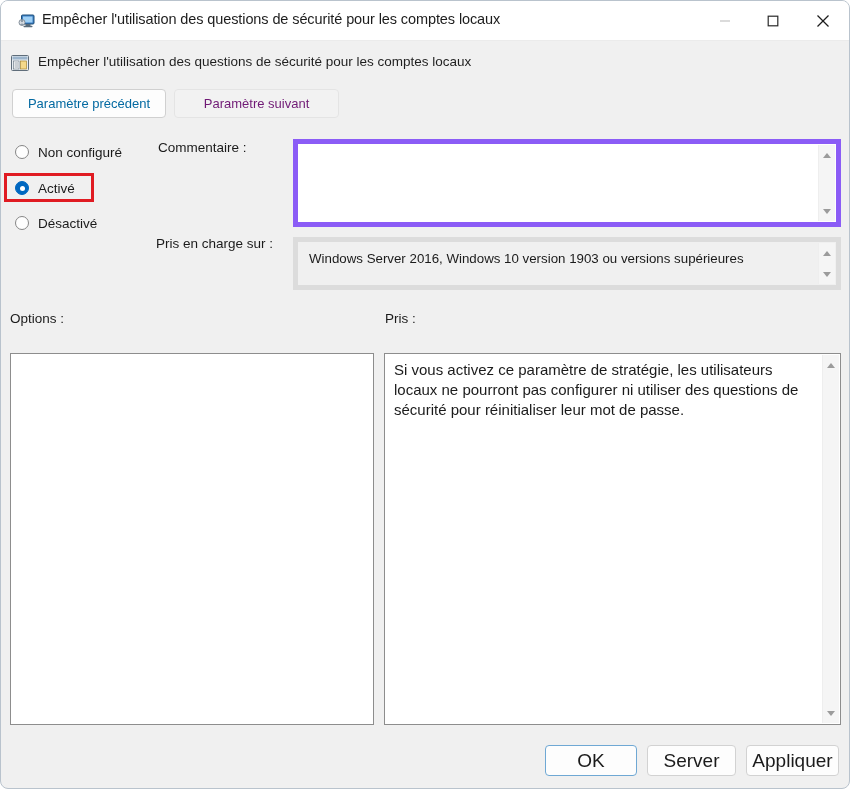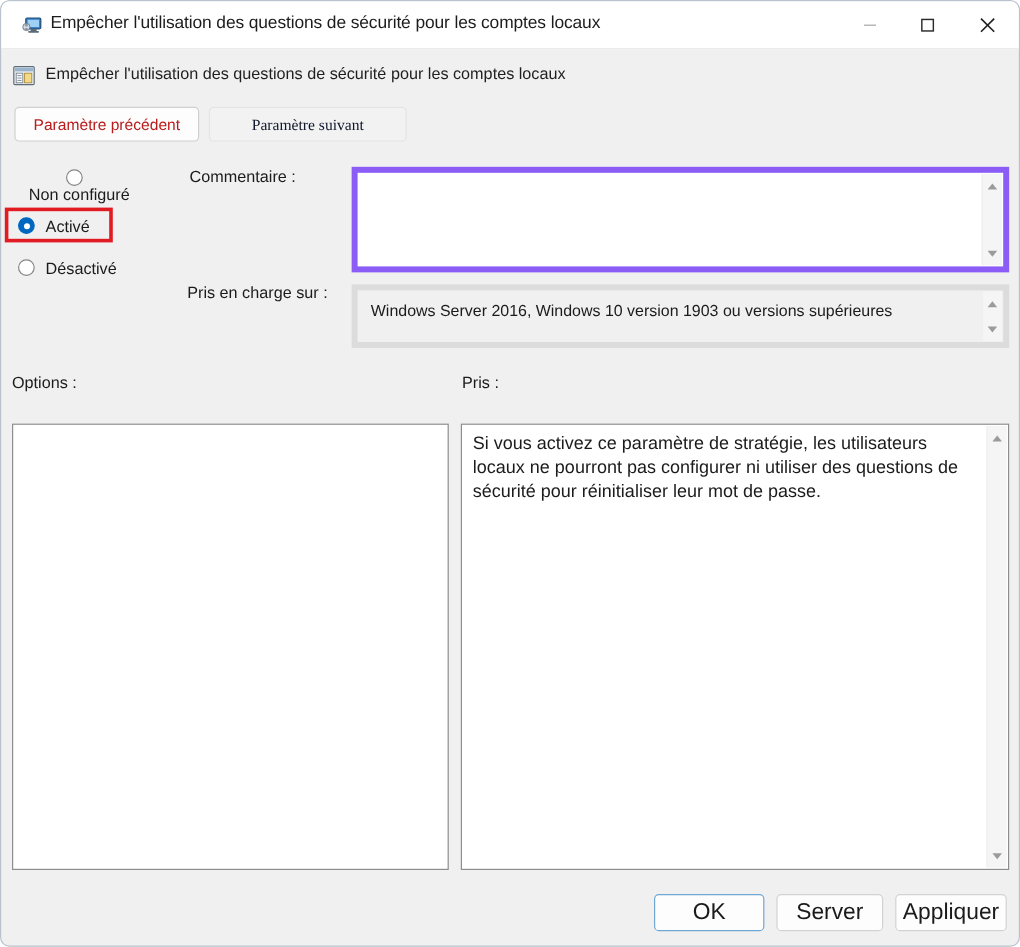--- a/index.html
+++ b/index.html
@@ -89,55 +89,54 @@
 
   
   .navbtn {
     position: absolute;
     height: 29px;
     border: 1px solid #d0d0d0;
     border-radius: 4px;
     background: #fdfdfd;
     font-family: "Liberation Sans", sans-serif;
     font-size: 13px;
-    color: #b91c1c;
+    color: #0369a1;
     padding: 0 12px;
     box-sizing: border-box;
     cursor: pointer;
     display: flex;
     align-items: center;
     justify-content: center;
     white-space: nowrap;
   }
   #prev-setting-button {
     left: 11px; top: 88px;
     width: 154px;
   }
   #next-setting-button {
     left: 173px; top: 88px;
     width: 165px;
     background: #f2f2f2;
     border-color: #e4e4e4;
-    color: #0f172a;
+    color: #701a75;
     cursor: default;
-    font-family: Liberation Serif, serif;
   }
 
   
   .radio-row {
     position: absolute;
     left: 11px;
     height: 22px;
     display: flex;
     align-items: center;
     cursor: pointer;
     padding-left: 3px;
     box-sizing: border-box;
   }
-  #radio-not-configured { top: 140px; flex-direction: column; }
+  #radio-not-configured { top: 140px; }
   #radio-enabled        { top: 176px; }
   #radio-disabled       { top: 211px; }
 
   .radio-mark {
     width: 14px; height: 14px;
     border-radius: 50%;
     border: 1px solid #868686;
     background: #fefefe;
     box-sizing: border-box;
     flex: 0 0 auto;

